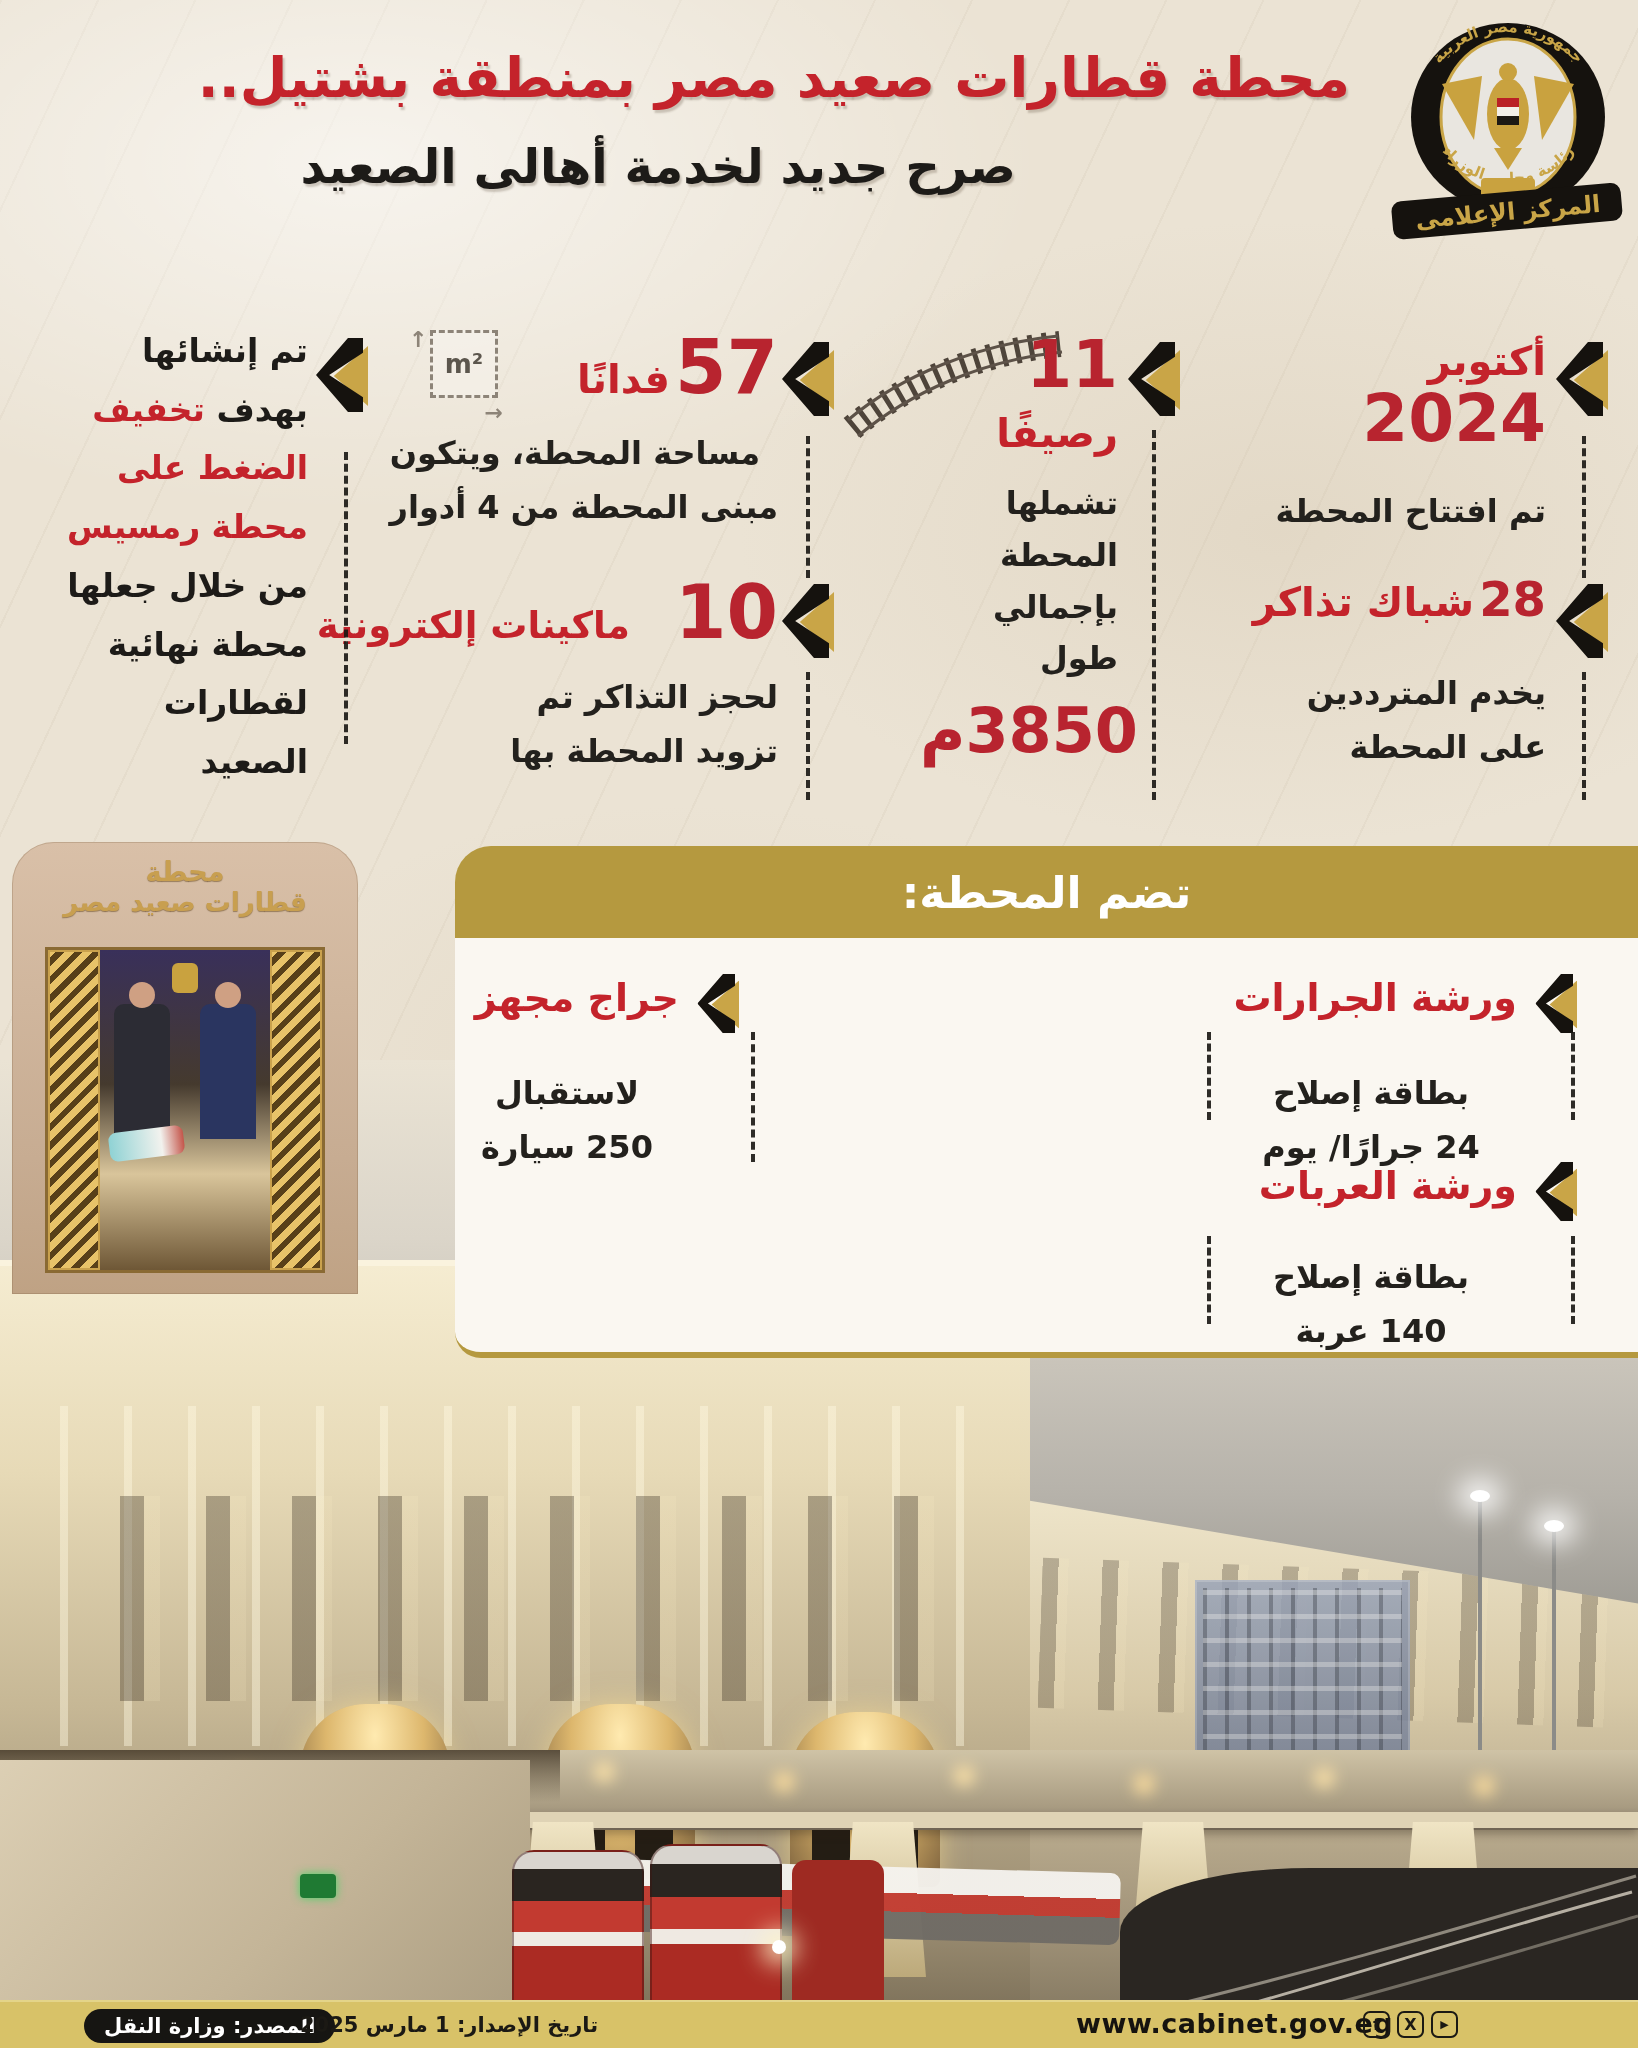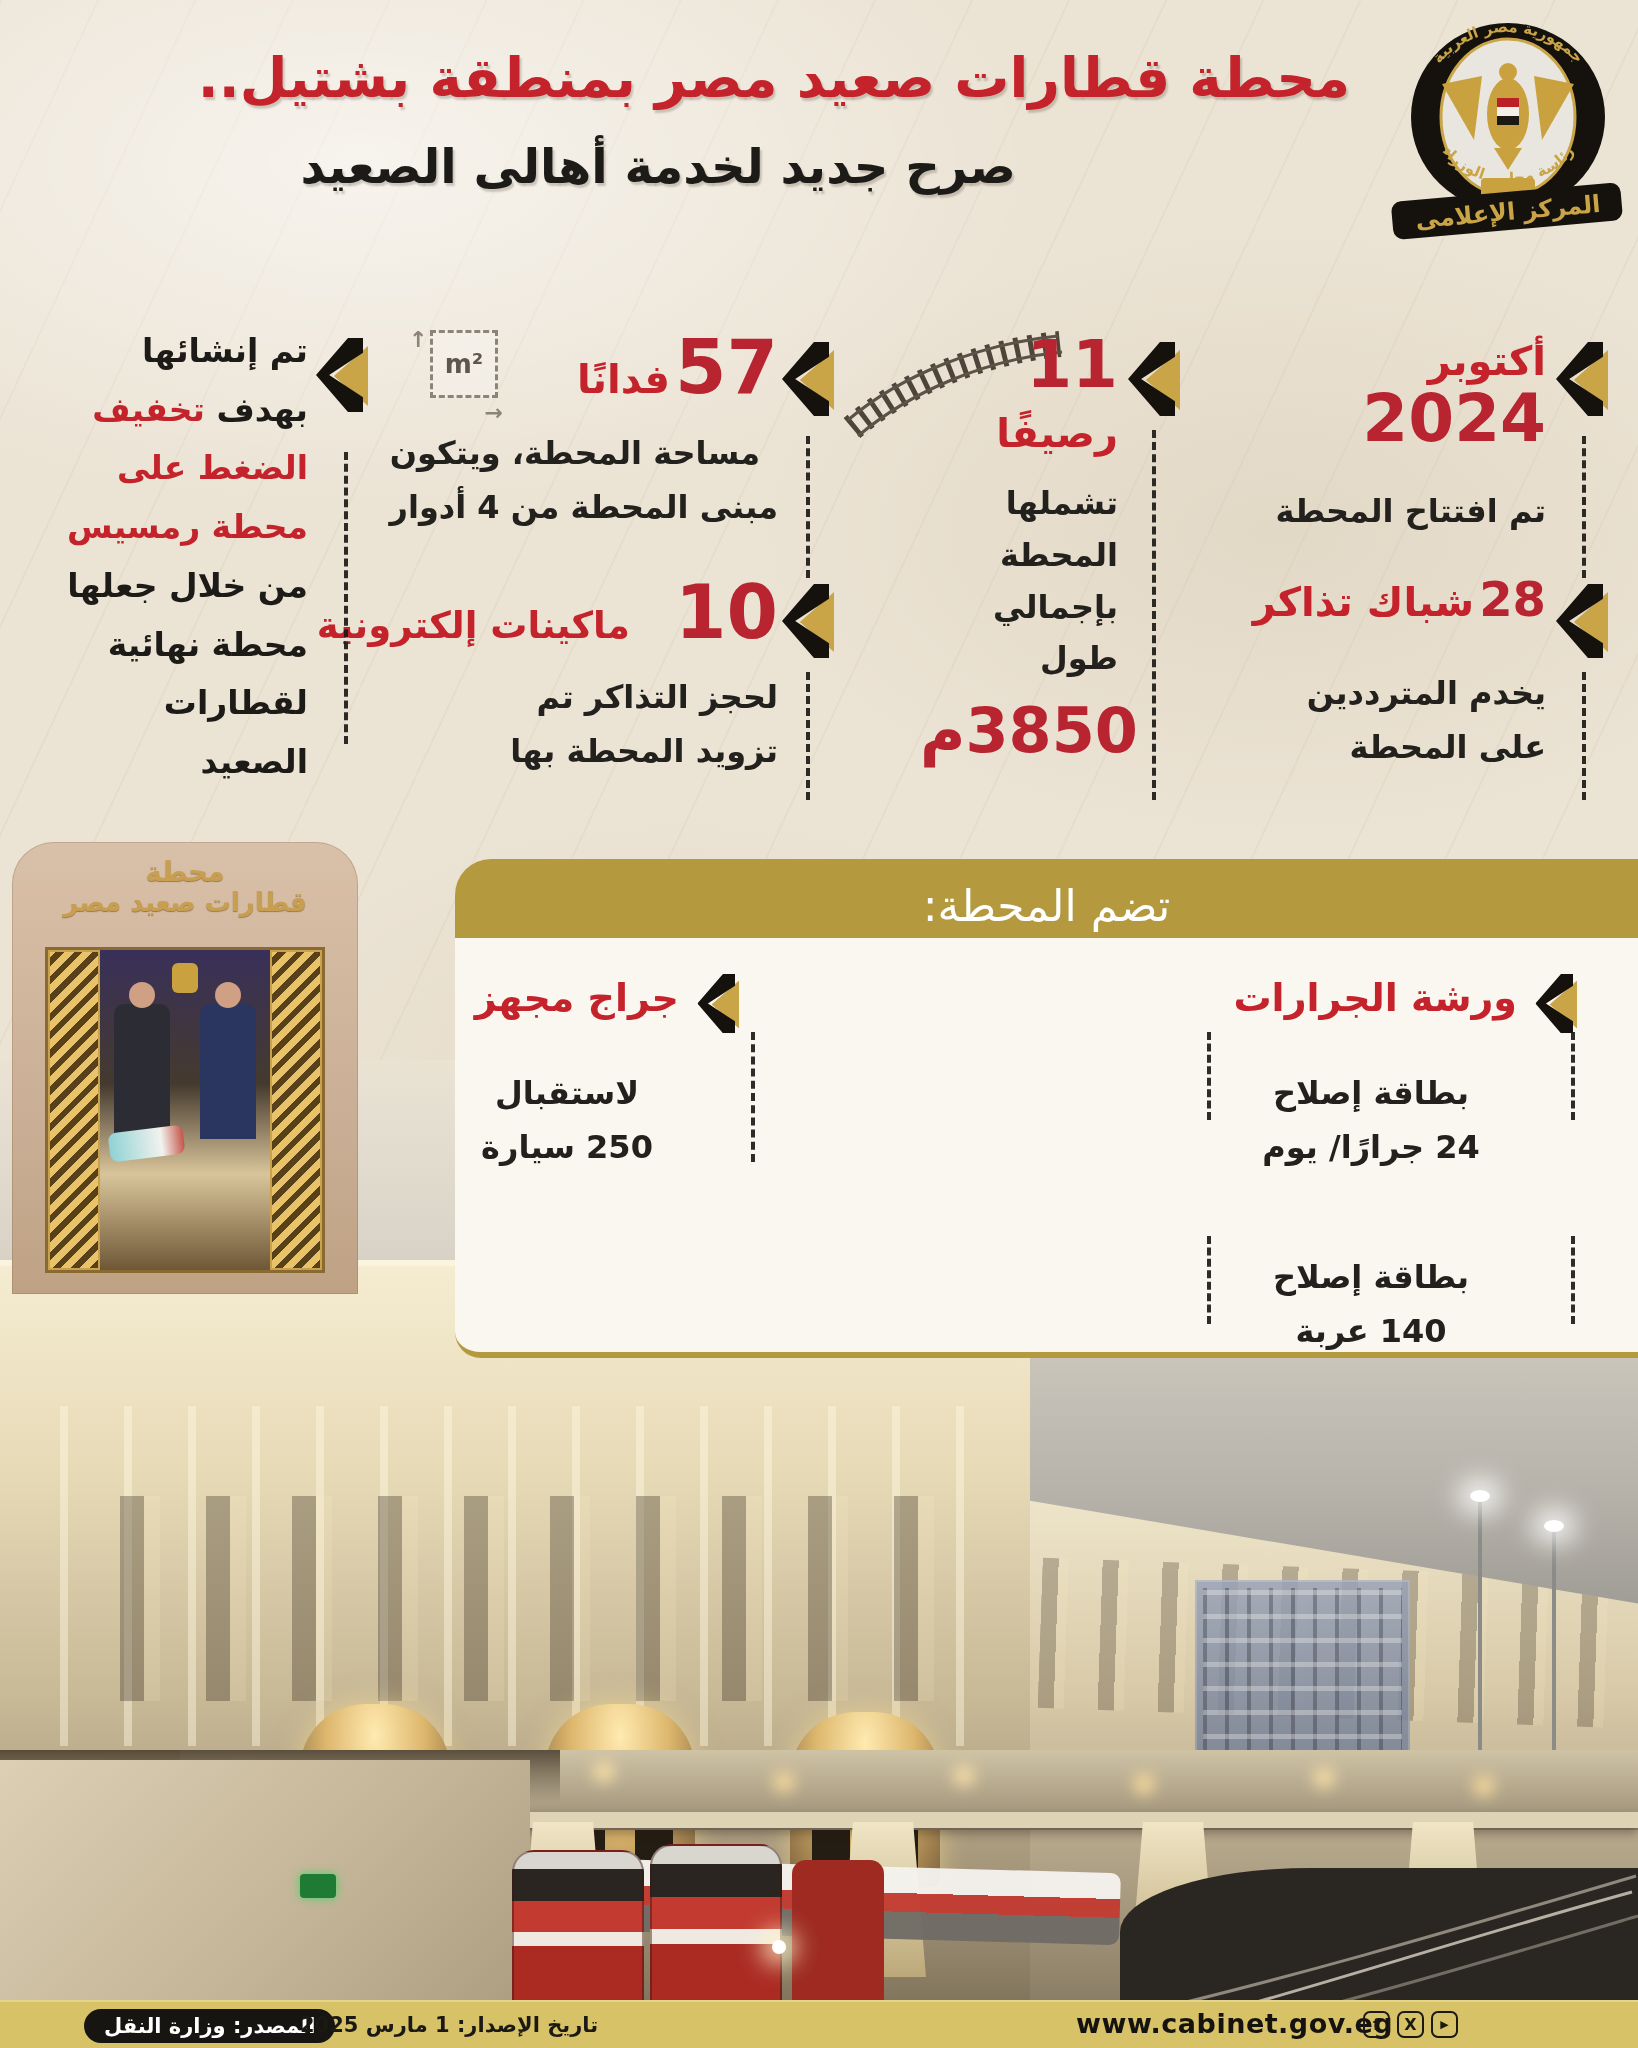--- a/index.html
+++ b/index.html
@@ -30,21 +30,21 @@
   .chev.sm{transform:scale(.8);transform-origin:top right;}
   .dash{position:absolute;width:0;border-left:4px dashed #191713;opacity:.9;}
   
   .m2{position:absolute;width:62px;height:62px;border:3px dashed #8d8478;color:#5c564d;
       display:flex;align-items:center;justify-content:center;font-size:26px;font-weight:700;background:rgba(255,255,255,.25);}
   .m2 .up{position:absolute;left:-24px;top:-6px;font-size:22px;color:#8d8478;}
   .m2 .rt{position:absolute;bottom:-30px;right:-8px;font-size:22px;color:#8d8478;}
   
   .panel{position:absolute;left:455px;right:0;top:846px;height:512px;z-index:5;}
   .panel .band{position:absolute;left:0;right:0;top:0;height:92px;background:#b5993f;border-radius:36px 0 0 0;
-               display:flex;align-items:center;justify-content:center;color:#fff;font-size:44px;font-weight:400;margin-top:13px;}
+               display:flex;align-items:center;justify-content:center;color:#fff;font-size:44px;font-weight:700;}
   .panel .body{position:absolute;left:0;right:0;top:92px;bottom:0;background:#faf7f1;
                border-bottom:6px solid #b5993f;border-radius:0 0 0 26px;}
   .pcol{position:absolute;top:92px;bottom:0;}
   .phead{position:absolute;right:0;padding-right:60px;text-align:right;white-space:nowrap;
          font-size:38px;font-weight:700;color:#c4232b;}
   .phead .chev{right:0;top:-2px;}
   .pbig{font-size:60px;font-weight:700;color:#b8242f;vertical-align:-6px;}
   .pdesc{position:absolute;left:0;right:60px;text-align:center;font-size:32px;font-weight:700;color:#23211d;white-space:nowrap;}
   
   .tower{position:absolute;left:12px;top:842px;width:346px;height:452px;z-index:4;
@@ -267,20 +267,27 @@
     <div class="pcol" style="left:770px;width:352px;">
       <div class="phead" style="top:38px;">
         <span>ورشة الجرارات</span>
         <span class="chev sm">
             <i class="g"></i>
             <i class="b"></i>
           </span>
       </div>
       <div class="pdesc" style="top:136px;">بطاقة إصلاح</div>
       <div class="pdesc" style="top:190px;">24 جرارًا/ يوم</div>
+      <div class="phead" style="top:226px;">
+        <span>ورشة العربات</span>
+        <span class="chev sm">
+            <i class="g"></i>
+            <i class="b"></i>
+          </span>
+      </div>
       <div class="pdesc" style="top:320px;">بطاقة إصلاح</div>
       <div class="pdesc" style="top:374px;">140 عربة</div>
     </div>
 
 
     <div class="pcol" style="left:0;width:284px;">
       <div class="phead" style="top:38px;">
         <span>جراج مجهز</span>
         <span class="chev sm">
             <i class="g"></i>

